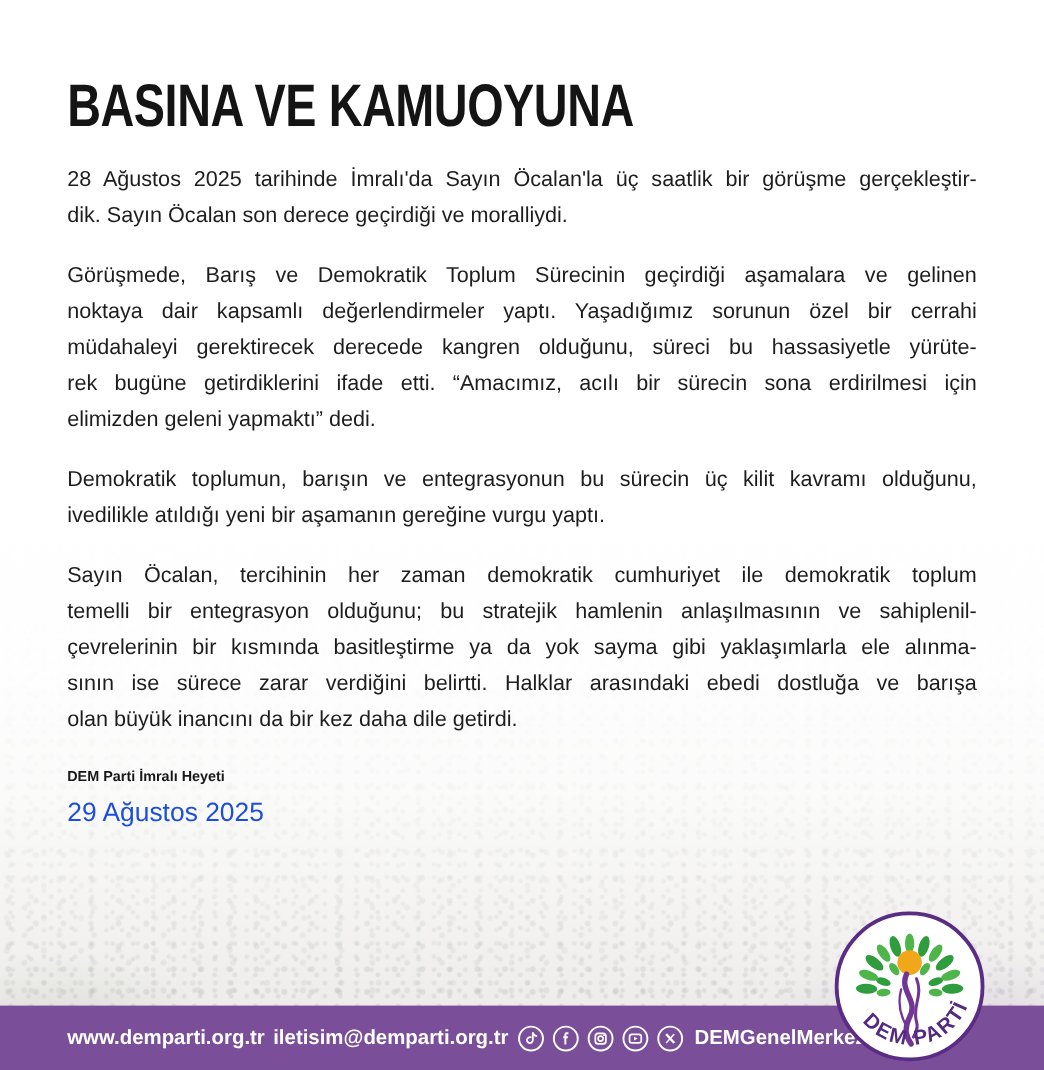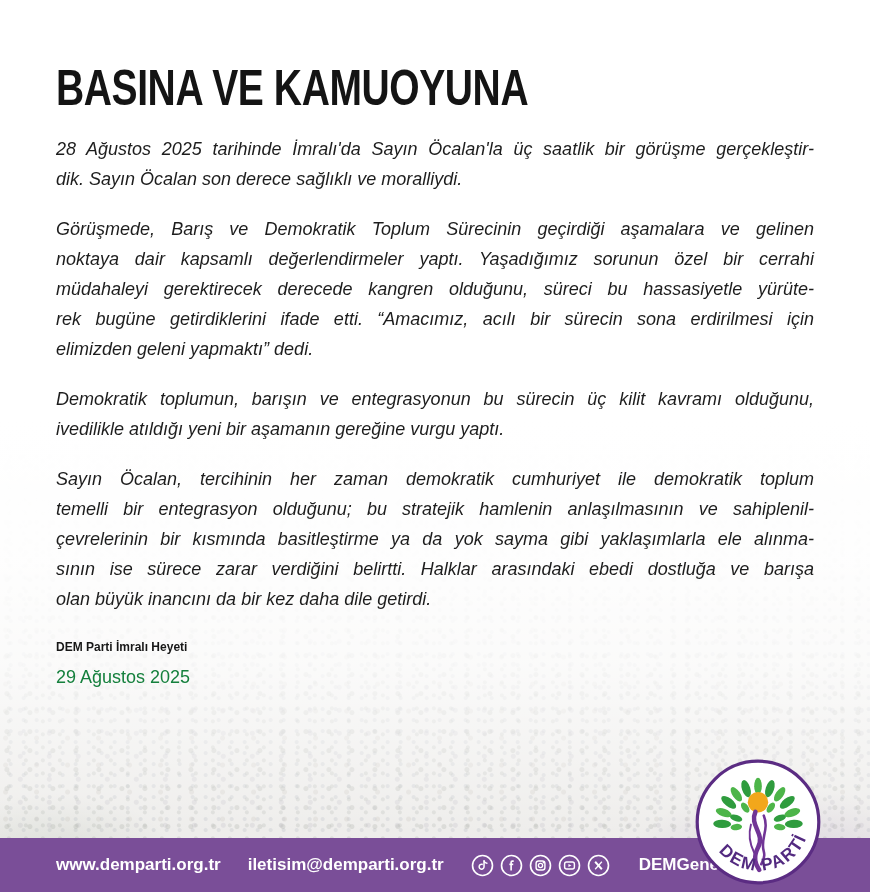--- a/index.html
+++ b/index.html
@@ -30,26 +30,26 @@
       rgba(255,255,255,0.62) 78%,
       rgba(255,255,255,0.38) 100%);
   }
   .content{position:absolute;left:56px;right:56px;top:16px;}
   h1.title{
     margin:46px 0 0 0;font-size:50px;line-height:52px;font-weight:bold;
     color:#141414;letter-spacing:-0.5px;white-space:nowrap;
     transform:scaleX(0.78);transform-origin:left center;
   }
   .body-text{margin-top:20px;color:#1d1d1d;font-size:18px;line-height:30px;}
-  .para{margin:0 0 20px 0;font-style:italic;}
+  .para{margin:0 0 20px 0;}
   .para:last-child{margin-bottom:0;}
   .pline{text-align:justify;text-align-last:justify;}
   .pline.last{text-align-last:left;}
   .sig{margin-top:18px;font-weight:bold;color:#171717;font-size:12px;line-height:30px;}
-  .date{color:#15803d;font-size:18px;line-height:30px;}
+  .date{color:#1d4ed8;font-size:22px;line-height:30px;}
   .footer-bar{
     position:absolute;left:0;right:0;bottom:0;height:54px;
     display:flex;align-items:center;padding-left:56px;box-sizing:border-box;
     color:#fff;font-weight:bold;font-size:17px;white-space:nowrap;
   }
   .footer-bar .txt{margin-right:7px;}
   .icons{display:flex;align-items:center;gap:6px;margin-right:9px;}
   .icons svg{display:block;}
   .logo{position:absolute;left:694px;top:758px;width:128px;height:128px;}
   .logo svg{display:block;}
@@ -60,21 +60,21 @@
 <div class="canvas">
 
   <div class="bg-photo"></div>
   <div class="bg-fade"></div>
 
   <div class="content">
     <h1 class="title">BASINA VE KAMUOYUNA</h1>
     <div class="body-text" id="paragraphs">
         <div class="para">
           <div class="pline">28 Ağustos 2025 tarihinde İmralı'da Sayın Öcalan'la üç saatlik bir görüşme gerçekleştir-</div>
-          <div class="pline last">dik. Sayın Öcalan son derece sağlıklı ve moralliydi.</div>
+          <div class="pline last">dik. Sayın Öcalan son derece geçirdiği ve moralliydi.</div>
         </div>
         <div class="para">
           <div class="pline">Görüşmede, Barış ve Demokratik Toplum Sürecinin geçirdiği aşamalara ve gelinen</div>
           <div class="pline">noktaya dair kapsamlı değerlendirmeler yaptı. Yaşadığımız sorunun özel bir cerrahi</div>
           <div class="pline">müdahaleyi gerektirecek derecede kangren olduğunu, süreci bu hassasiyetle yürüte-</div>
           <div class="pline">rek bugüne getirdiklerini ifade etti. “Amacımız, acılı bir sürecin sona erdirilmesi için</div>
           <div class="pline last">elimizden geleni yapmaktı” dedi.</div>
         </div>
         <div class="para">
           <div class="pline">Demokratik toplumun, barışın ve entegrasyonun bu sürecin üç kilit kavramı olduğunu,</div>
@@ -85,21 +85,21 @@
           <div class="pline">temelli bir entegrasyon olduğunu; bu stratejik hamlenin anlaşılmasının ve sahiplenil-</div>
           <div class="pline">çevrelerinin bir kısmında basitleştirme ya da yok sayma gibi yaklaşımlarla ele alınma-</div>
           <div class="pline">sının ise sürece zarar verdiğini belirtti. Halklar arasındaki ebedi dostluğa ve barışa</div>
           <div class="pline last">olan büyük inancını da bir kez daha dile getirdi.</div>
         </div>
       </div>
     <div class="sig">DEM Parti İmralı Heyeti</div>
     <div class="date">29 Ağustos 2025</div>
   </div>
 
-  <div class="footer-bar" style="background: rgb(122, 78, 152); gap: 20px;">
+  <div class="footer-bar" style="background: rgb(122, 78, 152);">
     <span class="txt">www.demparti.org.tr</span>
     <span class="txt">iletisim@demparti.org.tr</span>
     <span class="icons">
       <span>
         <svg width="23" height="23" viewBox="0 0 24 24" fill="none" stroke="#fff">
           <circle cx="12" cy="12" r="10.4" stroke-width="1.7"></circle>
           <path d="M13.6 7.2v6.1a2.55 2.55 0 1 1-2-2.5" stroke-width="1.6" stroke-linecap="round"></path>
           <path d="M13.6 7.2c.4 1.5 1.5 2.4 3 2.5" stroke-width="1.6" stroke-linecap="round"></path>
         </svg>
       </span>

